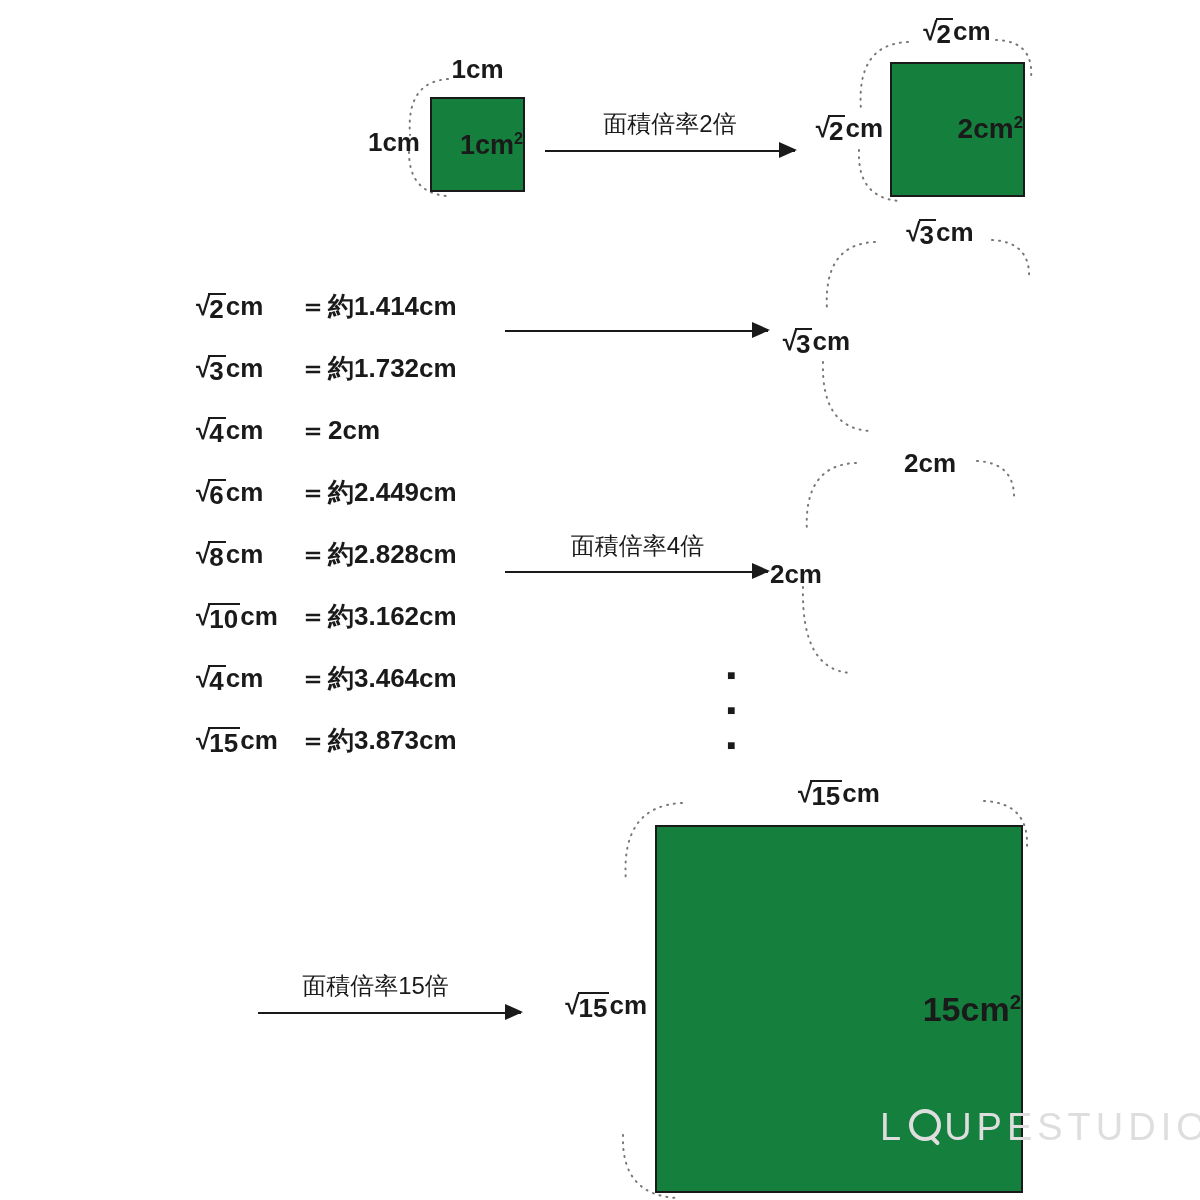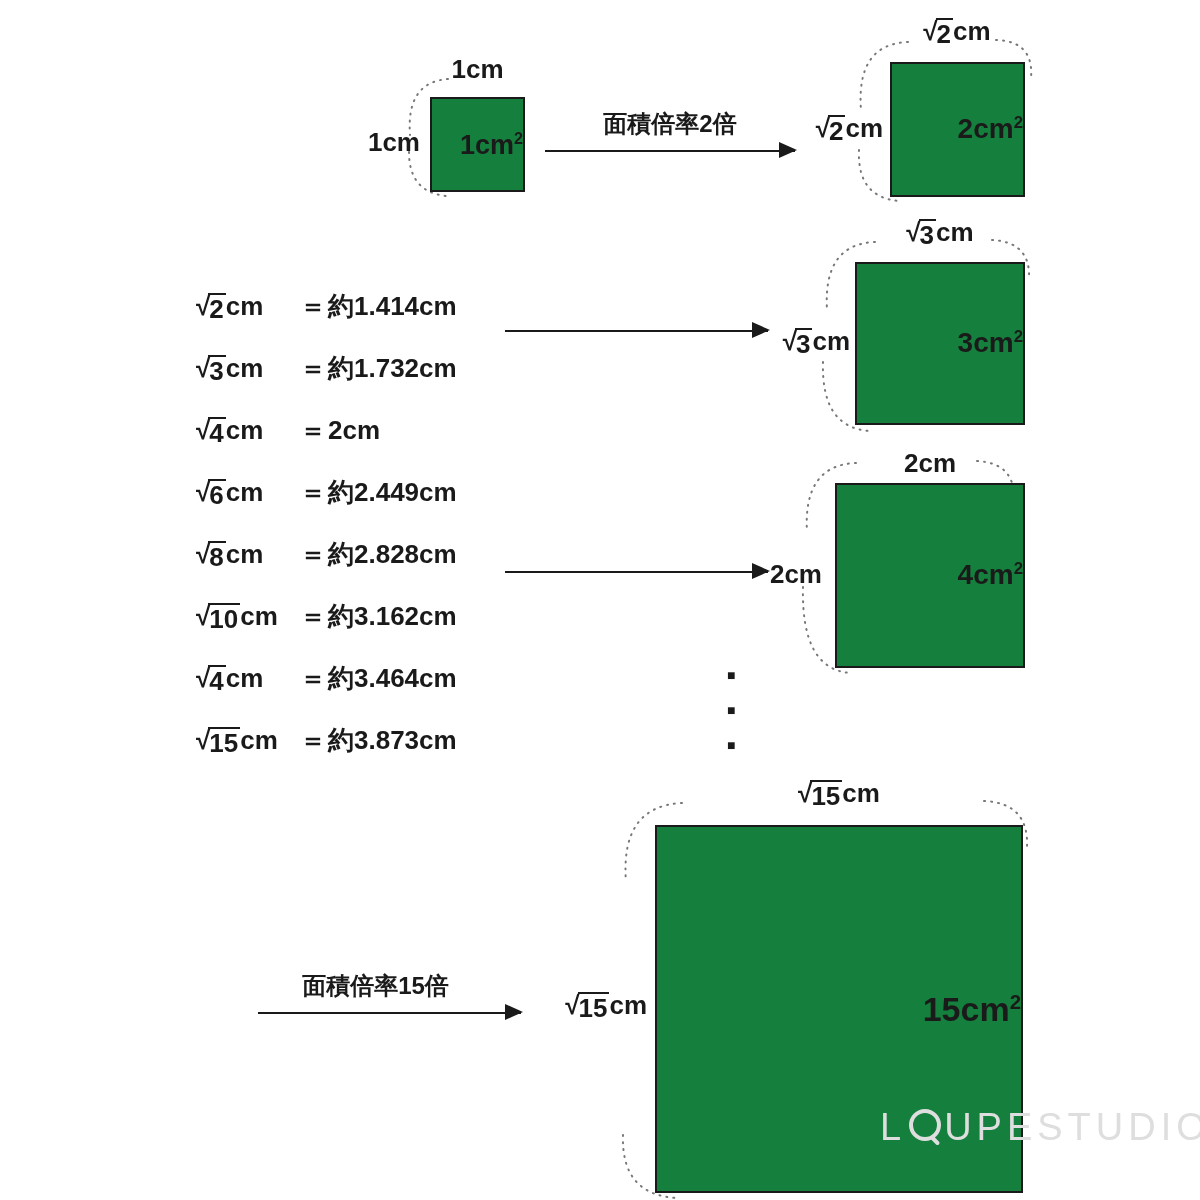--- a/index.html
+++ b/index.html
@@ -19,21 +19,21 @@
 
   .side-label{position:absolute;z-index:2;font-size:26px;font-weight:600;line-height:1.2;white-space:nowrap;}
   .side-label.center{text-align:center;}
   .side-label.right{text-align:right;}
 
   .arrow{position:absolute;z-index:2;height:0;border-top:2.5px solid #1a1a1a;}
   .arrow::after{
     content:"";position:absolute;right:-2px;top:-10px;width:0;height:0;
     border-left:18px solid #1a1a1a;border-top:8px solid transparent;border-bottom:8px solid transparent;
   }
-  .arrow-label{position:absolute;z-index:2;text-align:center;font-size:24px;font-weight:700;white-space:nowrap;}
+  .arrow-label{position:absolute;z-index:2;text-align:center;font-size:24px;font-weight:400;white-space:nowrap;}
 
   .sqrt{display:inline-flex;align-items:flex-start;line-height:1.05;}
   .sqrt .sign{line-height:1.05;}
   .sqrt .rad{line-height:1.05;border-top:2.5px solid currentColor;margin-left:-2px;padding:1px 2px 0 1px;}
 
   .eq-rows{position:absolute;left:196px;top:289px;z-index:2;}
   .eq-row{display:flex;align-items:baseline;margin-bottom:27px;font-size:26px;font-weight:600;white-space:nowrap;}
   .eq-row .lhs{display:inline-flex;align-items:baseline;min-width:104px;}
   .eq-row .eq{margin-right:2px;}
 
@@ -90,23 +90,20 @@
         <span class="sign">√</span>
         <span class="rad">2</span>
       </span><span>cm</span></div>
   <div class="side-label right" style="left:788px;top:113px;width:95px;"><span class="sqrt">
         <span class="sign">√</span>
         <span class="rad">2</span>
       </span><span>cm</span></div>
 
   <div class="arrow" style="left:505px;top:330px;width:263px;"></div>
 
-  <div class="square" style="left:855px;top:262px;width:170px;height:163px;">
-    <div class="area-label"><span>3cm</span><sup>2</sup></div>
-  </div>
   <div class="side-label center" style="left:855px;top:217px;width:170px;"><span class="sqrt">
         <span class="sign">√</span>
         <span class="rad">3</span>
       </span><span>cm</span></div>
   <div class="side-label right" style="left:755px;top:326px;width:95px;"><span class="sqrt">
         <span class="sign">√</span>
         <span class="rad">3</span>
       </span><span>cm</span></div>
 
   <div class="eq-rows">
@@ -193,25 +190,23 @@
             <span class="sign">√</span>
             <span class="rad">15</span>
           </span>
           <span>cm</span>
         </span>
         <span class="eq">＝</span>
         <span class="val">約3.873cm</span>
       </div>
   </div>
 
+  <div class="arrow-label" style="left:505px;top:530px;width:265px;">面積倍率4倍</div>
   <div class="arrow" style="left:505px;top:571px;width:263px;"></div>
 
-  <div class="square" style="left:835px;top:483px;width:190px;height:185px;">
-    <div class="area-label"><span>4cm</span><sup>2</sup></div>
-  </div>
   <div class="side-label center" style="left:835px;top:448px;width:190px;"><span>2cm</span></div>
   <div class="side-label right" style="left:760px;top:559px;width:62px;"><span>2cm</span></div>
 
   <div class="dots">
     <span class="dot">■</span>
     <span class="dot">■</span>
     <span class="dot">■</span>
   </div>
 
   <div class="arrow-label" style="left:243px;top:970px;width:265px;">面積倍率15倍</div>

